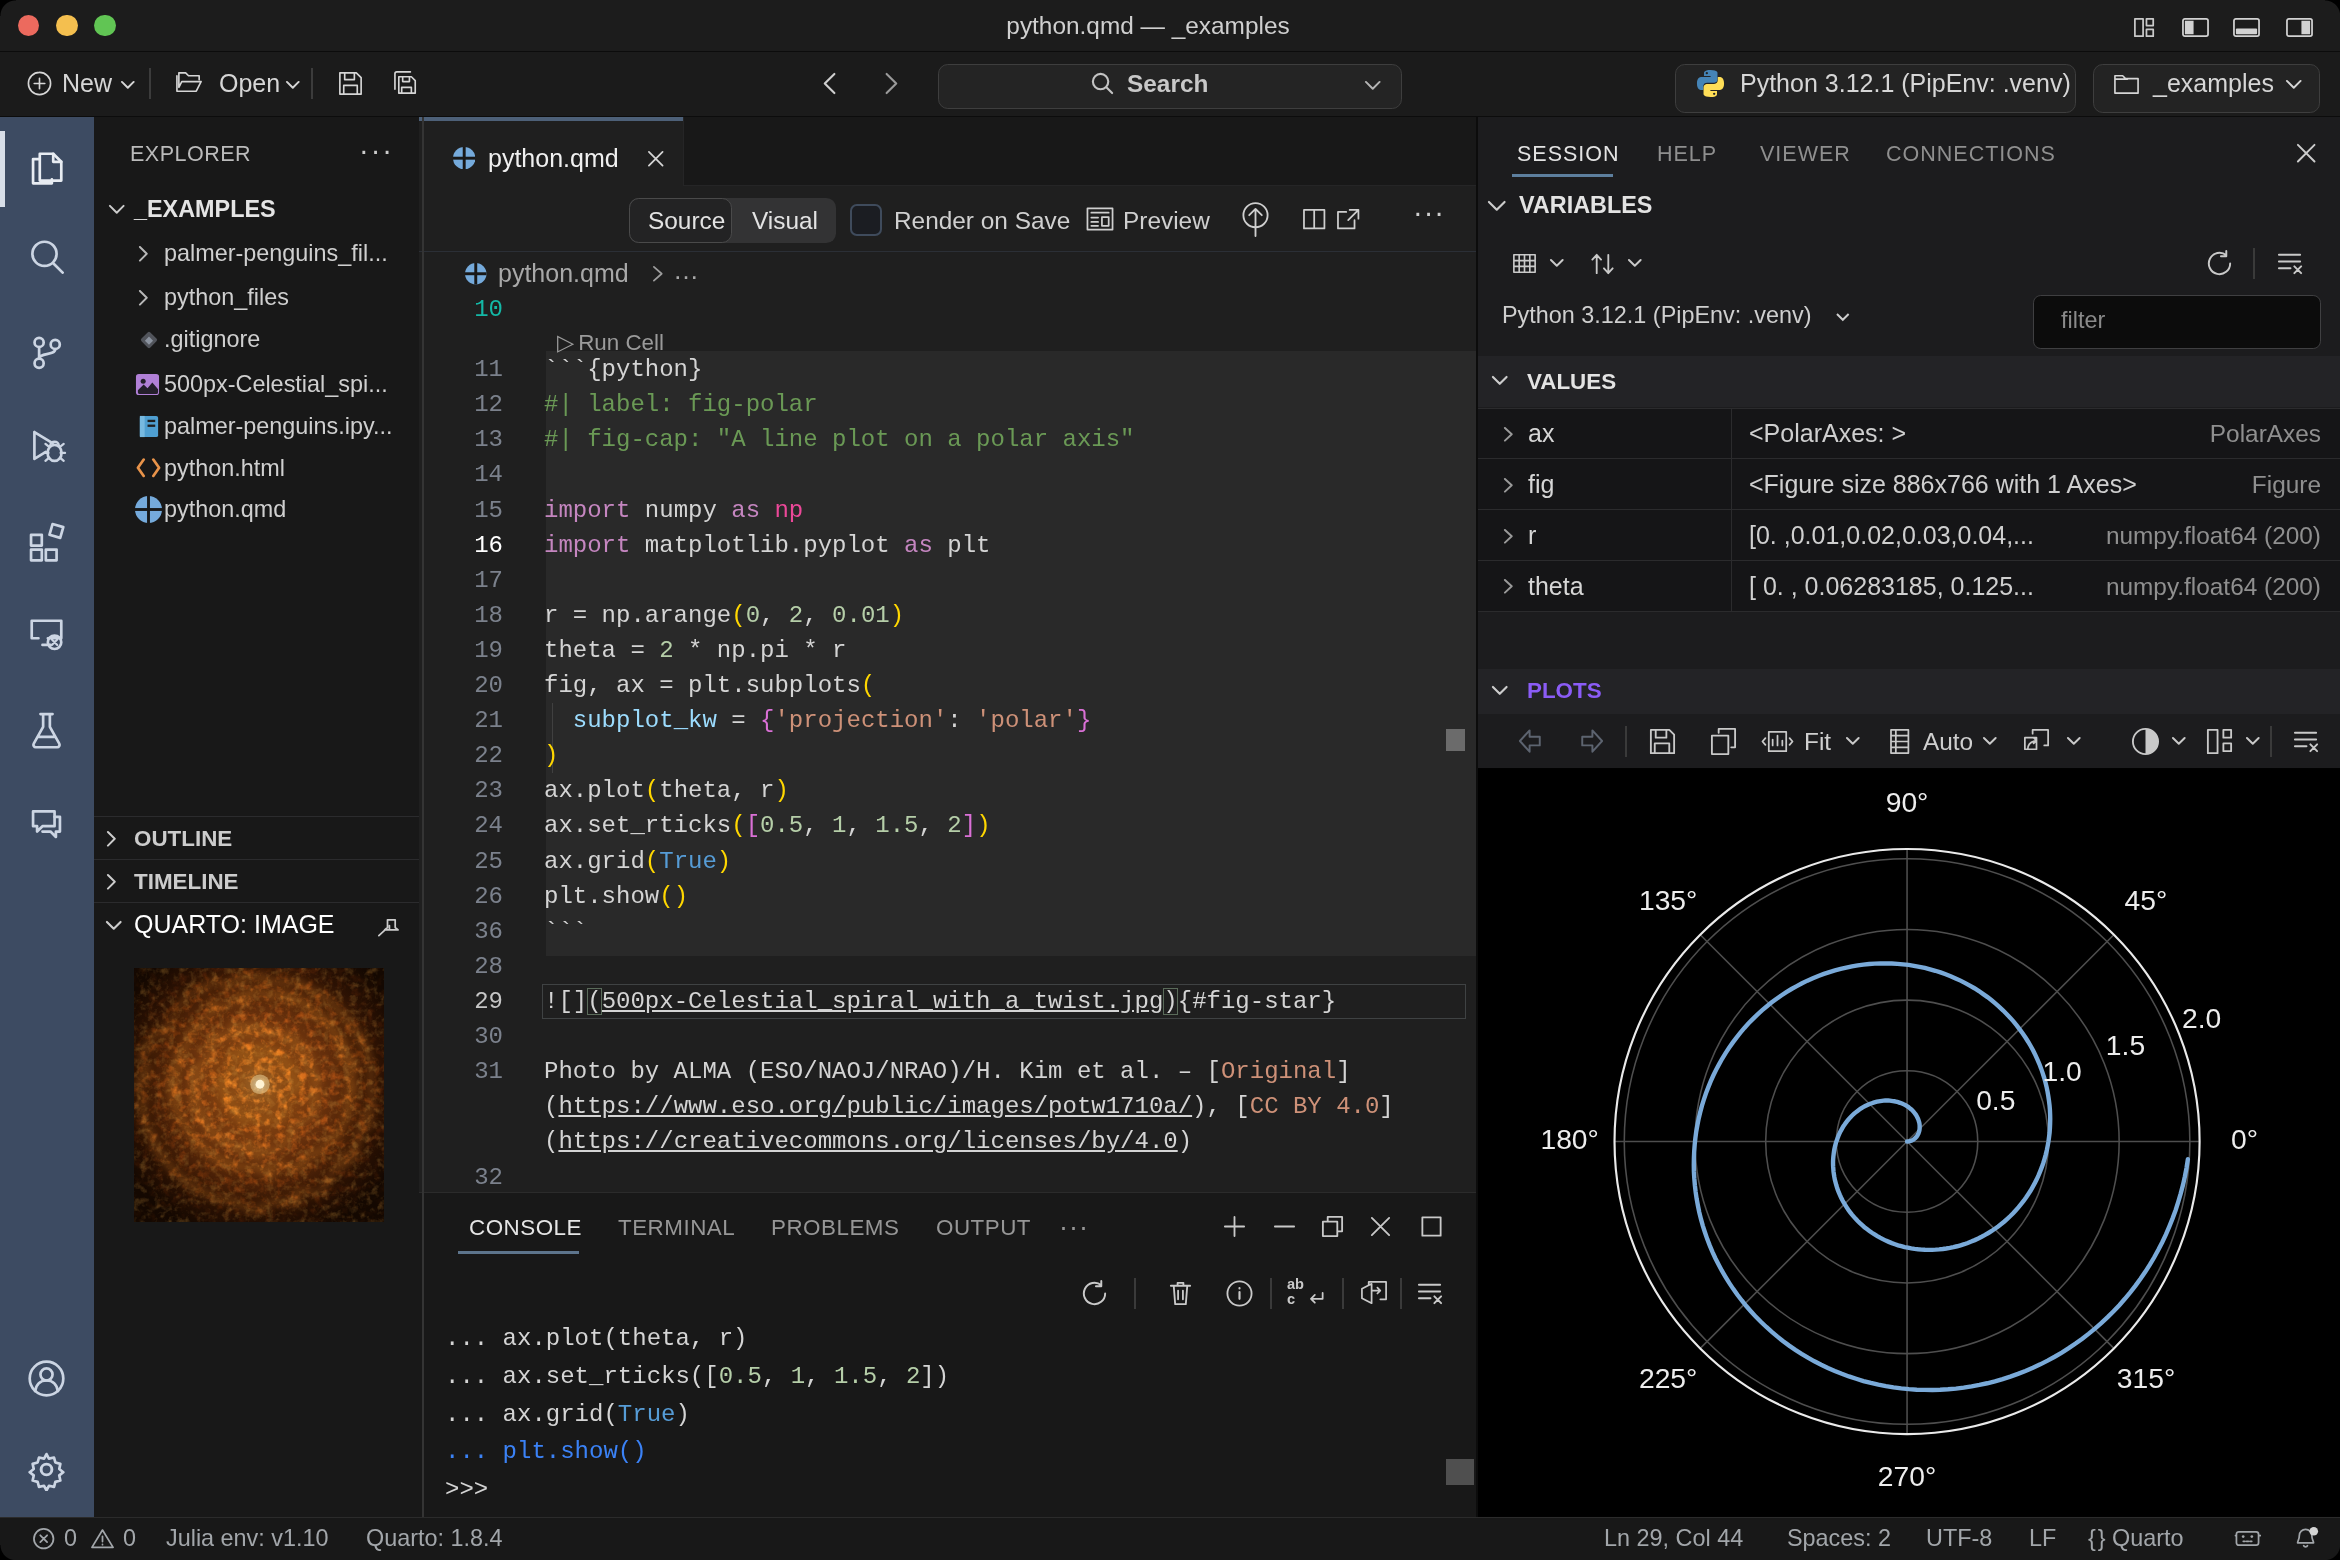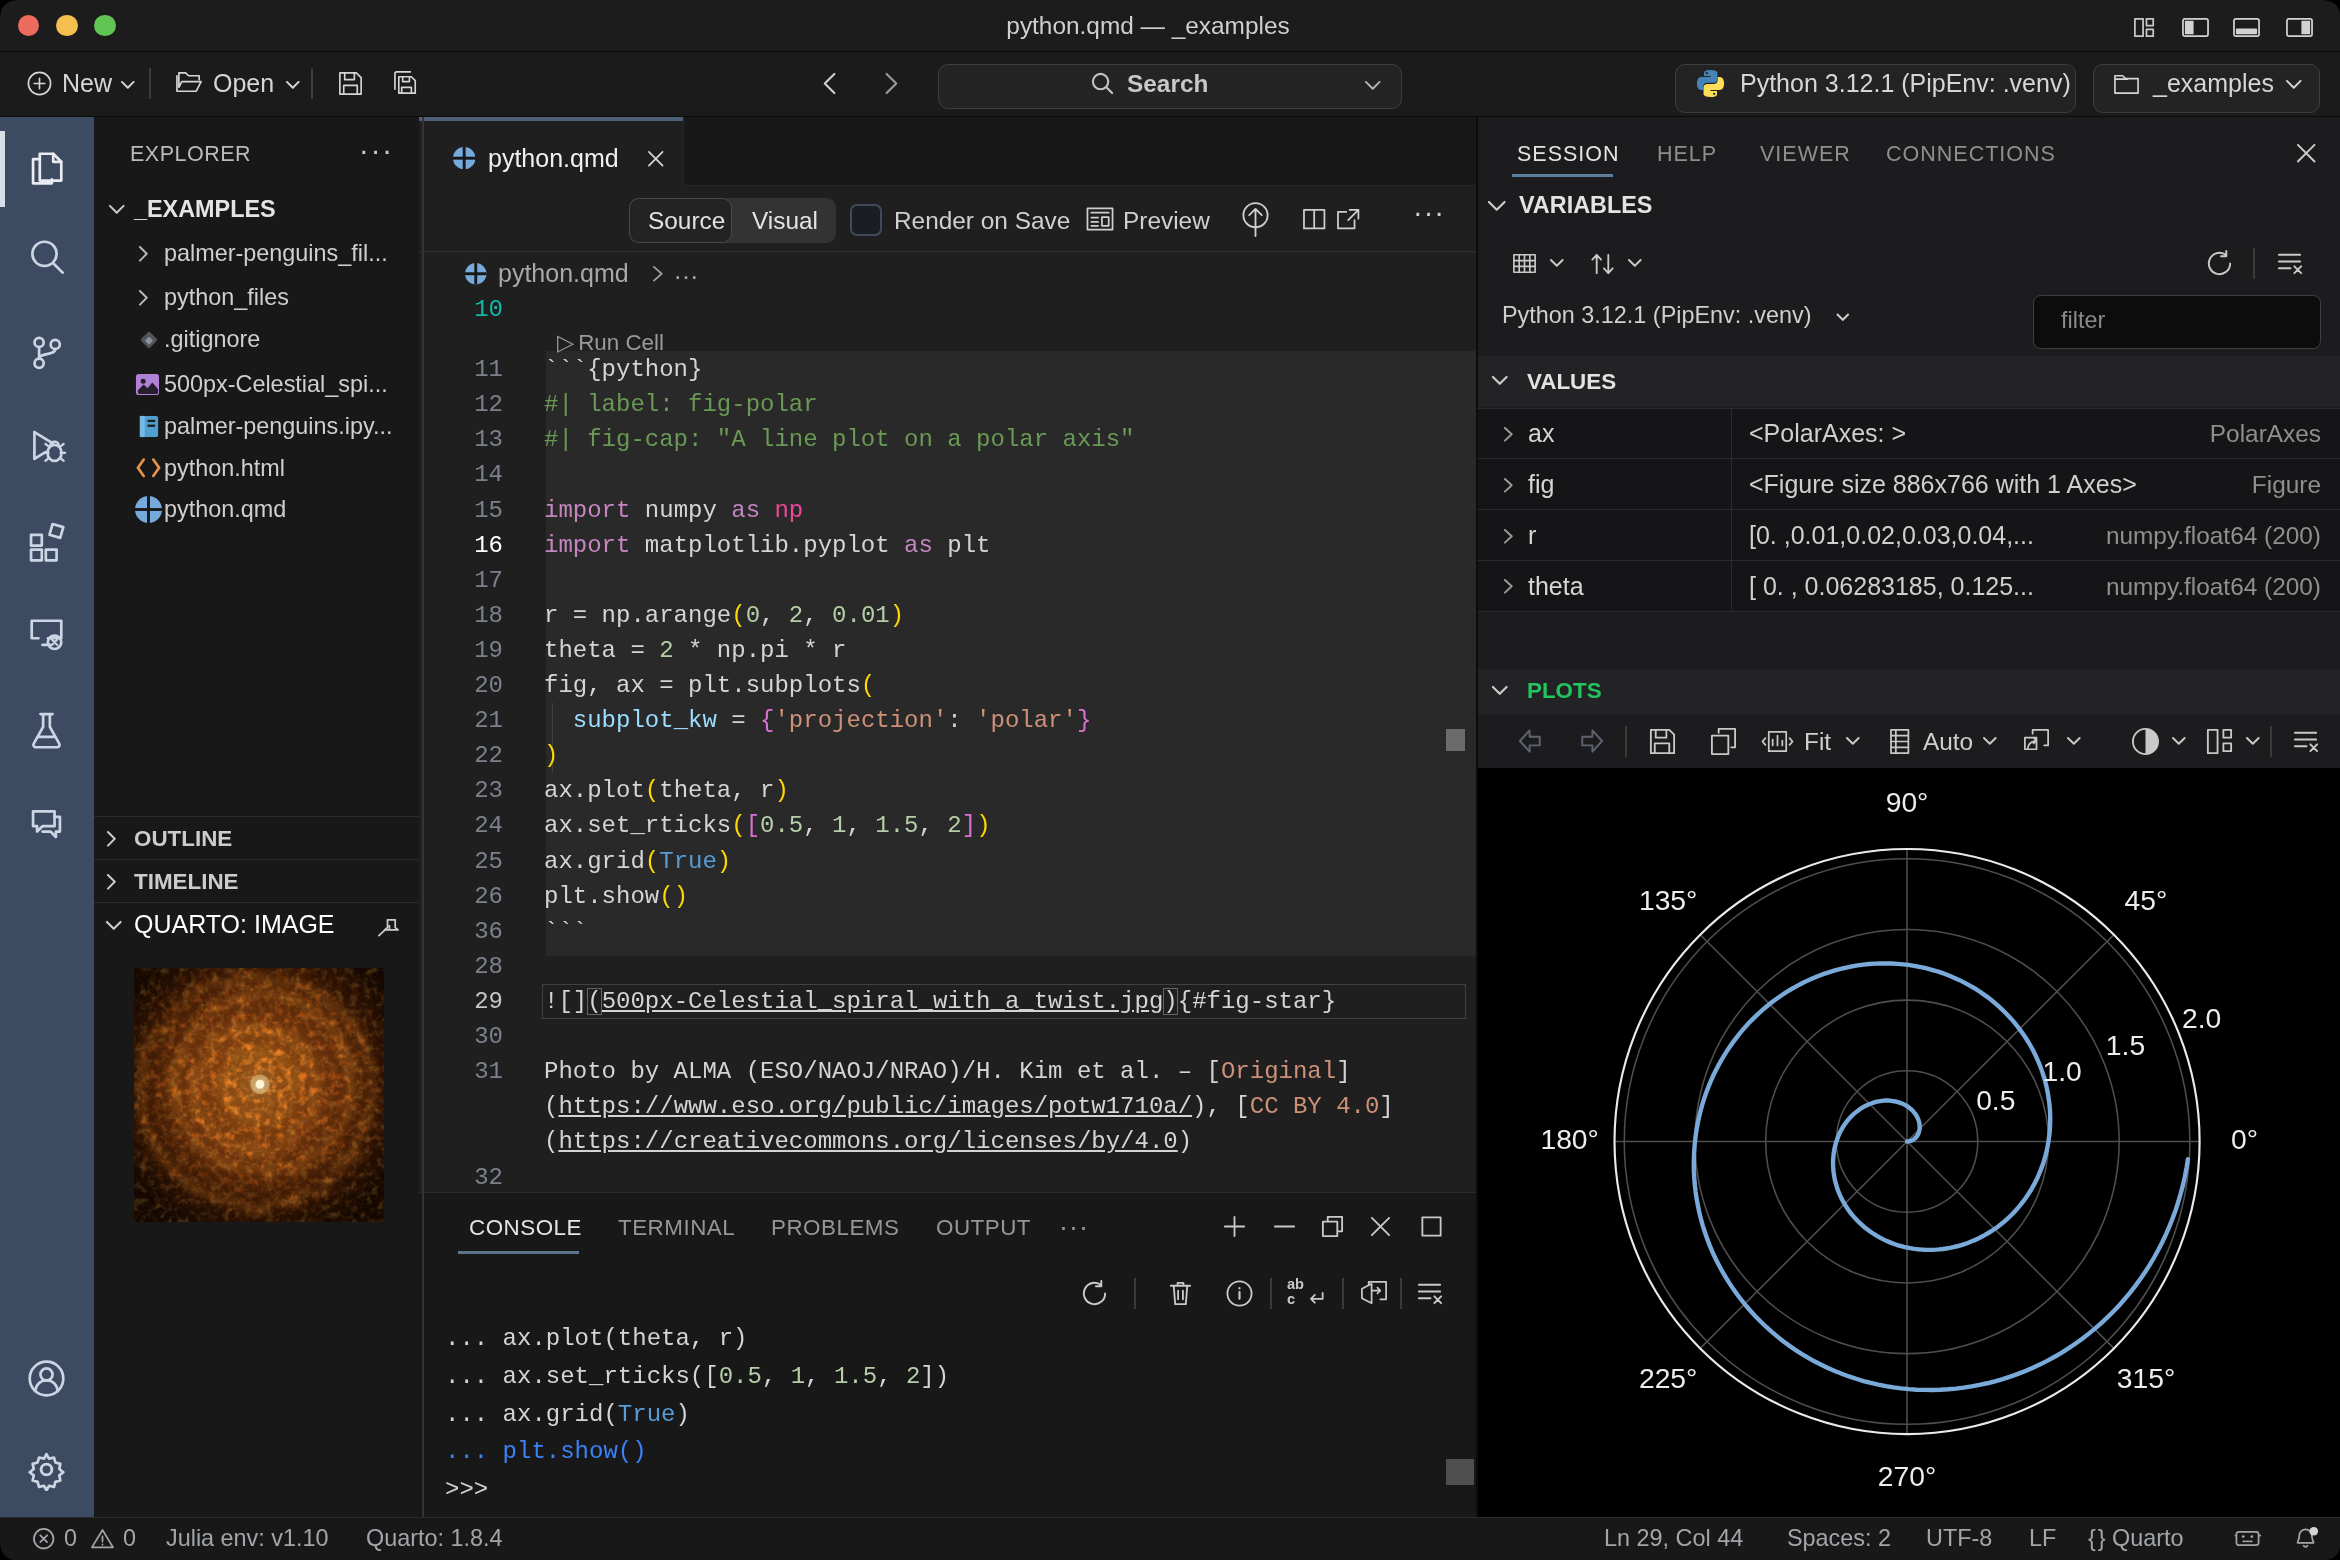--- a/index.html
+++ b/index.html
@@ -35,21 +35,21 @@
     <path d="M14 2.5 a11.5 11.5 0 1 0 0 23 a11.5 11.5 0 1 0 0-23 M14 8.5v11 M8.5 14h11" stroke="#d6d6d6" stroke-width="1.7" fill="none" stroke-linecap="round" stroke-linejoin="round"></path>
   </svg>
 <div class="a" style="left:62px;top:68px;height:31px;line-height:31px;color:#d6d6d6;font-size:25px">New</div>
 <svg class="a" style="left:119px;top:79px" width="17.6" height="11.7" viewBox="0 0 18 12">
     <path d="M3 3l6 6 6-6" stroke="#d6d6d6" stroke-width="2.0" fill="none" stroke-linecap="round" stroke-linejoin="round"></path>
   </svg>
 <div class="a" style="left:149px;top:68px;width:2px;height:31px;background:#3c3c3c"></div>
 <svg class="a" style="left:174px;top:69px" width="31" height="29" viewBox="0 0 32 30">
     <path d="M3 7 v16 h20 l5-10 h-20 l-3 6 v-15 h7 l3 3 h11 v4" stroke="#d6d6d6" stroke-width="1.7" fill="none" stroke-linecap="round" stroke-linejoin="round"></path>
   </svg>
-<div class="a" style="left:213px;top:68px;height:31px;line-height:31px;color:#d6d6d6;font-size:25px">Open</div>
+<div class="a" style="left:219px;top:68px;height:31px;line-height:31px;color:#d6d6d6;font-size:25px">Open</div>
 <svg class="a" style="left:284px;top:79px" width="17.6" height="11.7" viewBox="0 0 18 12">
     <path d="M3 3l6 6 6-6" stroke="#d6d6d6" stroke-width="2.0" fill="none" stroke-linecap="round" stroke-linejoin="round"></path>
   </svg>
 <div class="a" style="left:311px;top:68px;width:2px;height:31px;background:#3c3c3c"></div>
 <svg class="a" style="left:336px;top:69px" width="29" height="29" viewBox="0 0 30 30">
     <path d="M4 4 h17 l5 5 v17 h-22 z M9 4 v7 h10 v-7 M8 26 v-9 h14 v9" stroke="#d6d6d6" stroke-width="1.7" fill="none" stroke-linecap="round" stroke-linejoin="round"></path>
   </svg>
 <svg class="a" style="left:391px;top:69px" width="33" height="29" viewBox="0 0 34 30">
     <path d="M8 8 h13 l4 4 v13 h-17 z M12 8 v5 h7 v-5 M11 25 v-6 h10 v6" stroke="#d6d6d6" stroke-width="1.7" fill="none" stroke-linecap="round" stroke-linejoin="round"></path>
     <path d="M4 21 v-16 a2 2 0 0 1 2-2 h14" stroke="#d6d6d6" stroke-width="1.7" fill="none" stroke-linecap="round" stroke-linejoin="round"></path>
@@ -448,21 +448,21 @@
   </svg>
 <div class="a" style="left:1528px;top:571px;height:31px;line-height:31px;color:#d6d6d6;font-size:25px">theta</div>
 <div class="a" style="left:1749px;top:571px;height:31px;line-height:31px;color:#cfcfcf;font-size:25px">[ 0. , 0.06283185, 0.125...</div>
 <div class="a r" style="left:1950px;top:571px;width:371px;height:31px;line-height:31px;color:#8f8f8f;font-size:24.4px">numpy.float64 (200)</div>
 <div class="a" style="left:1478px;top:611px;width:863px;height:1px;background:#2b2b2d"></div>
 <div class="a" style="left:1731px;top:409px;width:1px;height:203px;background:#2b2b2d"></div>
 <div class="a" style="left:1478px;top:669px;width:863px;height:45px;background:#232326"></div>
 <svg class="a" style="left:1490px;top:684px" width="19.5" height="15.6" viewBox="0 0 20 16">
     <path d="M3 3l7 7 7-7" stroke="#cccccc" stroke-width="2.2" fill="none" stroke-linecap="round" stroke-linejoin="round"></path>
   </svg>
-<div class="a" style="left:1527px;top:677px;height:27px;line-height:27px;color:#22c55e;font-size:22.4px;font-weight:700">PLOTS</div>
+<div class="a" style="left:1527px;top:677px;height:27px;line-height:27px;color:#8b5cf6;font-size:22.4px;font-weight:700">PLOTS</div>
 <svg class="a" style="left:1517px;top:726px" width="31" height="31" viewBox="0 0 32 32">
     <path d="M13 4.5 L3 15.5 13 26.5 v-6.5 h10.5 v-9 H13 z" stroke="#5d6470" stroke-width="2.0" fill="none" stroke-linecap="round" stroke-linejoin="round"></path>
   </svg>
 <svg class="a" style="left:1574px;top:726px" width="31" height="31" viewBox="0 0 32 32">
     <path d="M19 4.5 L29 15.5 19 26.5 v-6.5 H8.5 v-9 H19 z" stroke="#5d6470" stroke-width="2.0" fill="none" stroke-linecap="round" stroke-linejoin="round"></path>
   </svg>
 <div class="a" style="left:1625px;top:726px;width:2px;height:31px;background:#3a3a3a"></div>
 <svg class="a" style="left:1647px;top:726px" width="31" height="31" viewBox="0 0 32 32">
     <path d="M4 4 h19 l5 5 v19 h-24 z M9 4 v8 h11 v-8 M8 28 v-10 h15 v10" stroke="#c9c9c9" stroke-width="1.9" fill="none" stroke-linecap="round" stroke-linejoin="round"></path>
   </svg>

